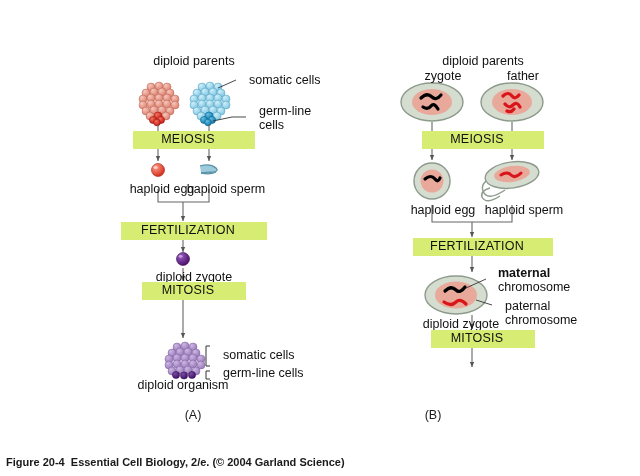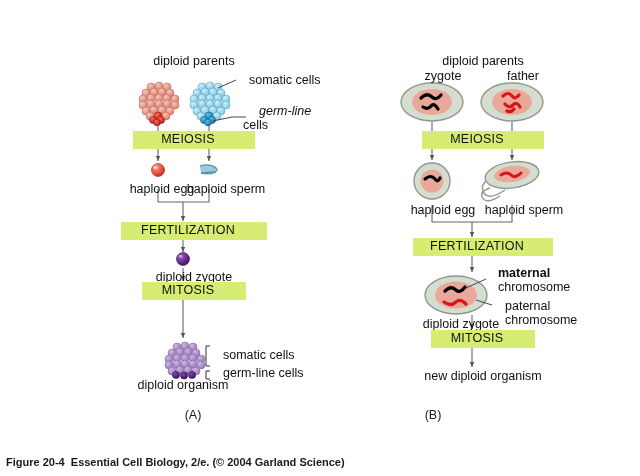--- a/index.html
+++ b/index.html
@@ -314,22 +314,22 @@
 
     <g stroke="#666" stroke-width="1.1" fill="none">
       <path d="M472,315 L472,329" marker-end="url(#arw)"></path>
       <path d="M472,347 L472,367" marker-end="url(#arw)"></path>
     </g>
   </svg>
 
   <div class="panel" id="panel-a">
     <div class="lbl ctr" style="left:183px; top:54px;">diploid parents</div>
     <div class="lbl" style="left:238px; top:73px;">somatic cells</div>
-    <div class="lbl" style="left:248px; top:104px;font-style:italic;">germ-line</div>
-    <div class="lbl" style="left:232px; top:118px;">cells</div>
+    <div class="lbl" style="left:248px; top:104px;">germ-line</div>
+    <div class="lbl" style="left:248px; top:118px;">cells</div>
 
     <div class="stage" style="left:183px; top:131px; width:110px;">MEIOSIS</div>
 
     <div class="lbl ctr" style="left:151px; top:182px;">haploid egg</div>
     <div class="lbl ctr" style="left:215px; top:182px;">haploid sperm</div>
 
     <div class="stage" style="left:183px; top:222px; width:134px;">FERTILIZATION</div>
 
     <div class="lbl ctr" style="left:183px; top:270px;">diploid zygote</div>
 
@@ -356,19 +356,18 @@
 
     <div class="lbl" style="left:132px; top:266px;font-weight:bold;">maternal</div>
     <div class="lbl" style="left:132px; top:280px;">chromosome</div>
     <div class="lbl" style="left:139px; top:299px;">paternal</div>
     <div class="lbl" style="left:139px; top:313px;">chromosome</div>
 
     <div class="lbl ctr" style="left:95px; top:317px;">diploid zygote</div>
 
     <div class="stage" style="left:117px; top:330px; width:92px;">MITOSIS</div>
 
-    <div class="lbl ctr" style="left:117px; top:369px;">new diploid organism</div>
 
     <div class="panel-letter" style="left:67px; top:408px;">(B)</div>
   </div>
 
   <div class="caption">Figure 20-4  Essential Cell Biology, 2/e. (© 2004 Garland Science)</div>
 </div>
 
 </body></html>

